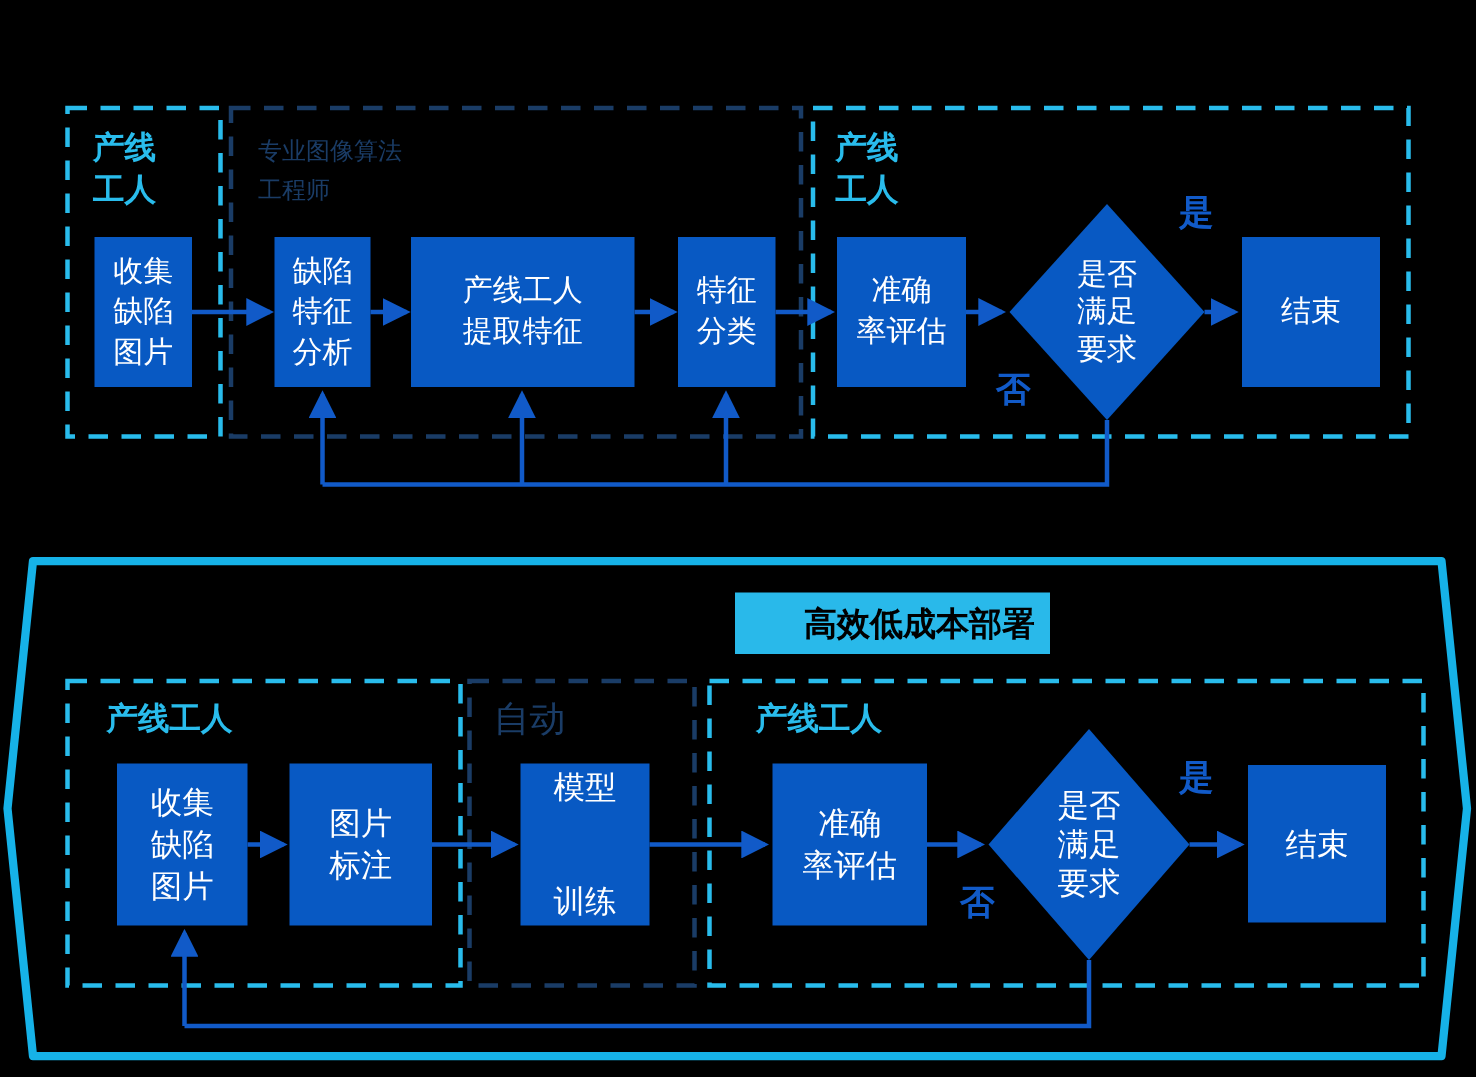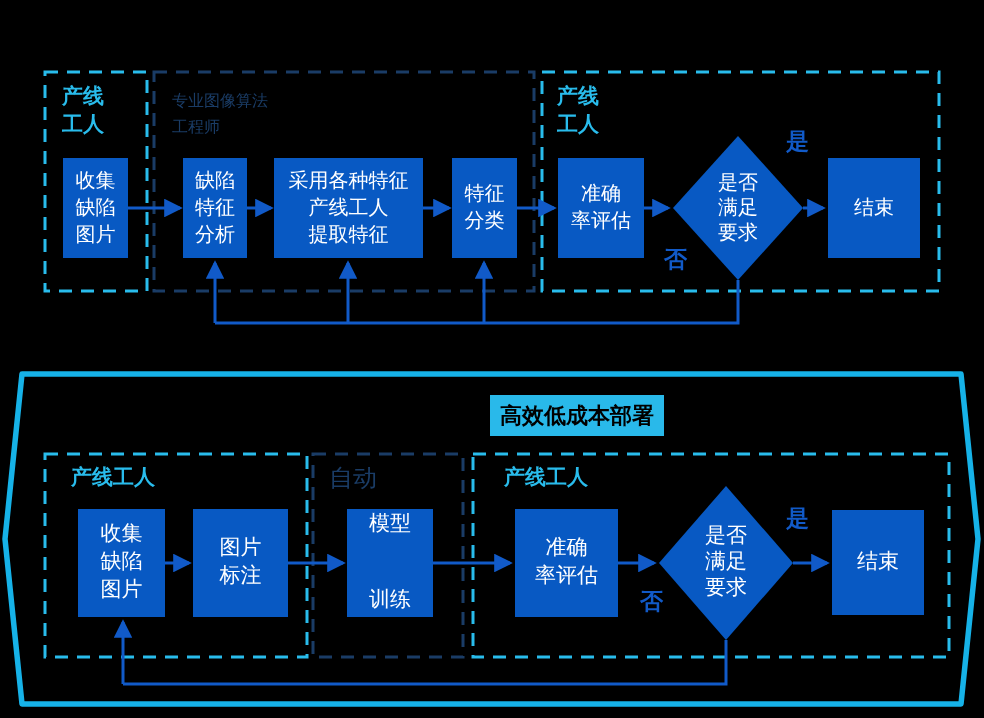--- a/index.html
+++ b/index.html
@@ -1,18 +1,18 @@
 <!DOCTYPE html>
 <html><head>
 <meta charset="utf-8">
 <style>
   html,body{margin:0;padding:0;background:#000;}
   .stage{
     position:relative;width:984px;height:718px;background:#000000;
-    font-family:Liberation Mono, monospace;overflow:hidden;
+    font-family:Liberation Serif, serif;overflow:hidden;
   }
   .layer{position:absolute;left:0;top:0;}
   .box{
     position:absolute;background:#0859c3;color:#fff;
     display:flex;flex-direction:column;align-items:center;justify-content:center;
     text-align:center;font-size:20px;line-height:27px;
   }
   .box-b{font-size:21px;line-height:28px;}
   .dtext{
     position:absolute;color:#fff;display:flex;flex-direction:column;
@@ -20,21 +20,21 @@
     font-size:20px;line-height:25px;
   }
   .glabel{position:absolute;font-size:20px;line-height:27px;}
   .glabel .ln{display:block;}
   .cyan{color:#29bcec;font-weight:bold;font-size:21px;line-height:28px;}
   .navy{color:#1a3c66;font-weight:normal;font-size:16px;line-height:26px;}
   .yn{position:absolute;color:#115ac8;font-size:23px;font-weight:bold;}
   .banner{
     position:absolute;left:490px;top:395px;width:174px;height:41px;
     background:#29b9ea;color:#000;font-size:22px;font-weight:bold;
-    display:flex;align-items:center;justify-content:center;
+    display:flex;align-items:center;justify-content:center;padding-left:36px;
   }
 </style>
 </head>
 <body>
 
 <div class="stage">
 
   <svg class="layer" width="984" height="718" viewBox="0 0 984 718">
     <defs>
       <marker id="ar" viewBox="0 0 10 10" refX="8.5" refY="5" markerWidth="6.2" markerHeight="6.2" orient="auto">
@@ -95,21 +95,20 @@
     <span>收集</span>
     <span>缺陷</span>
     <span>图片</span>
   </div>
   <div class="box" style="left:183px;top:158px;width:64px;height:100px;">
     <span>缺陷</span>
     <span>特征</span>
     <span>分析</span>
   </div>
   <div class="box" style="left:274px;top:158px;width:149px;height:100px;">
-    <span>采用各种特征</span>
     <span>产线工人</span>
     <span>提取特征</span>
   </div>
   <div class="box" style="left:452px;top:158px;width:65px;height:100px;">
     <span>特征</span>
     <span>分类</span>
   </div>
   <div class="box" style="left:558px;top:158px;width:86px;height:100px;">
     <span>准确</span>
     <span>率评估</span>

